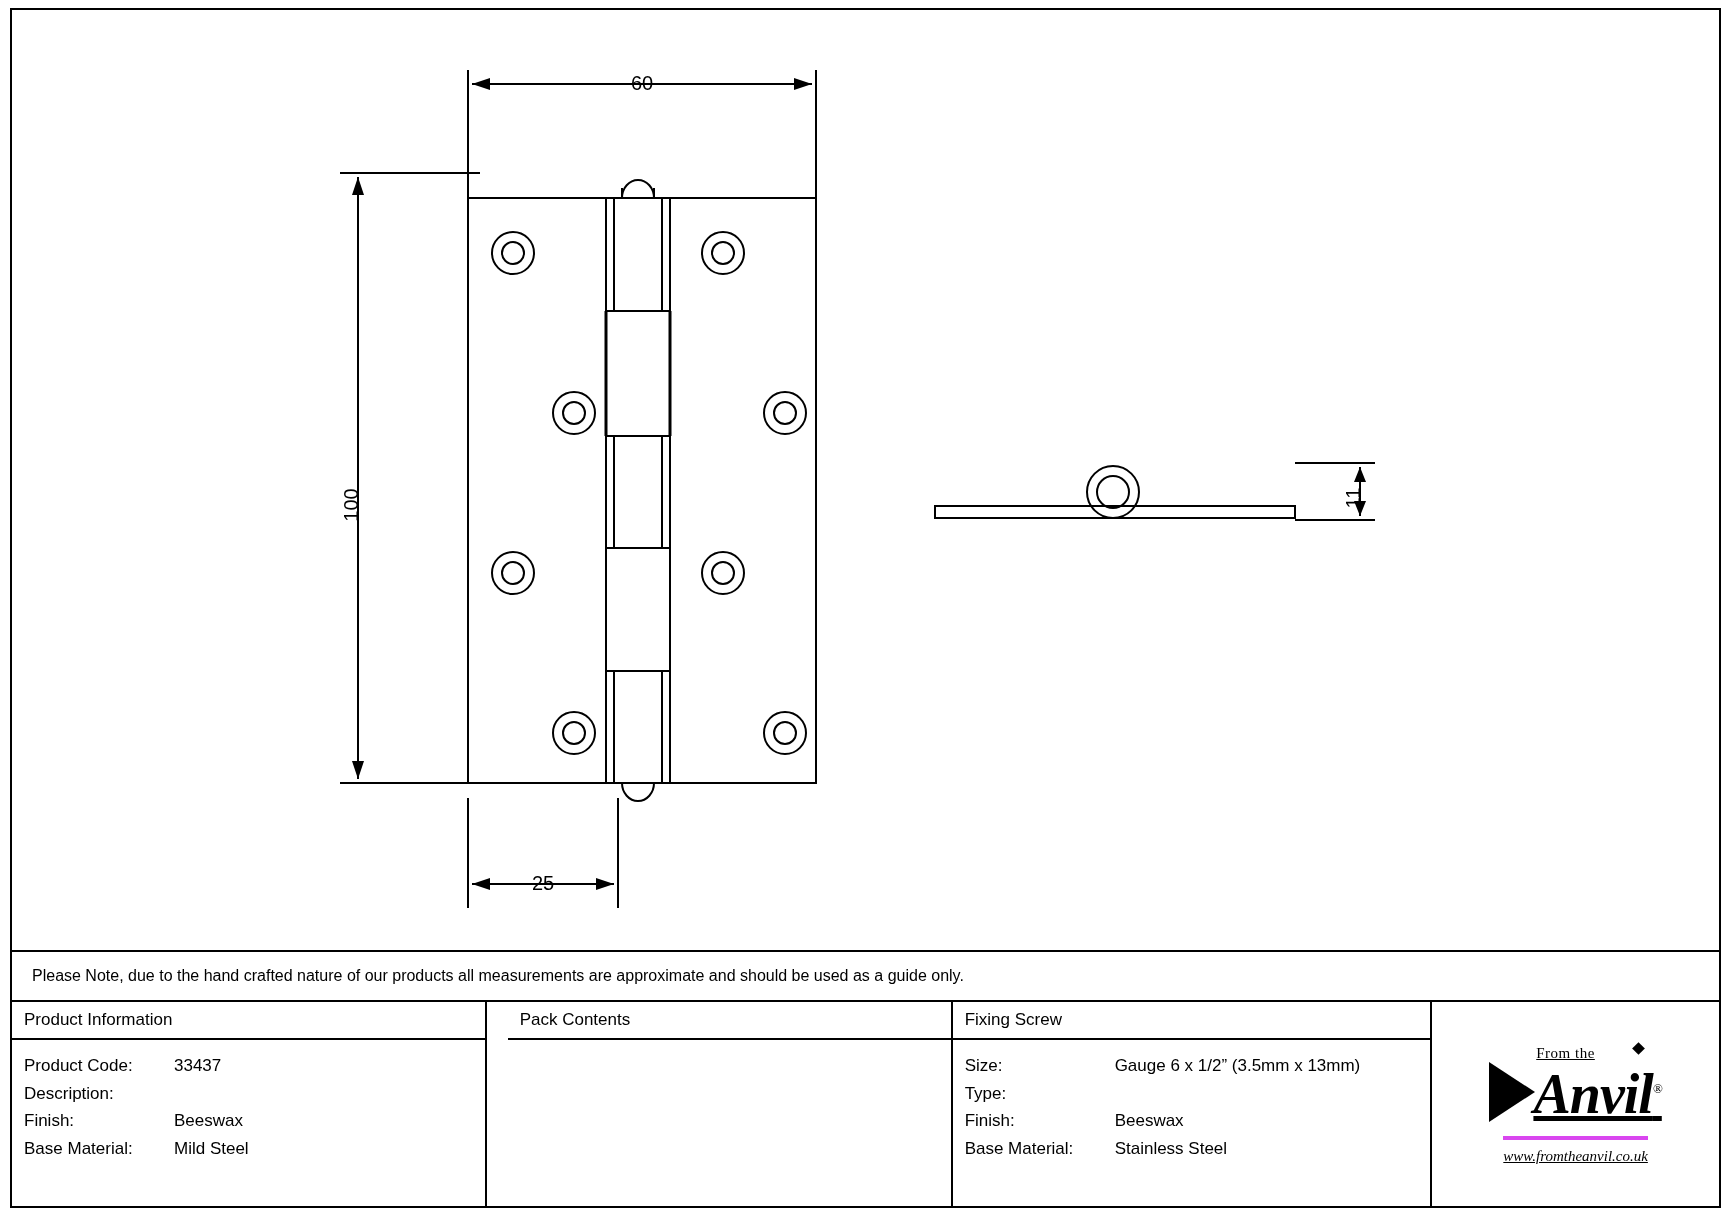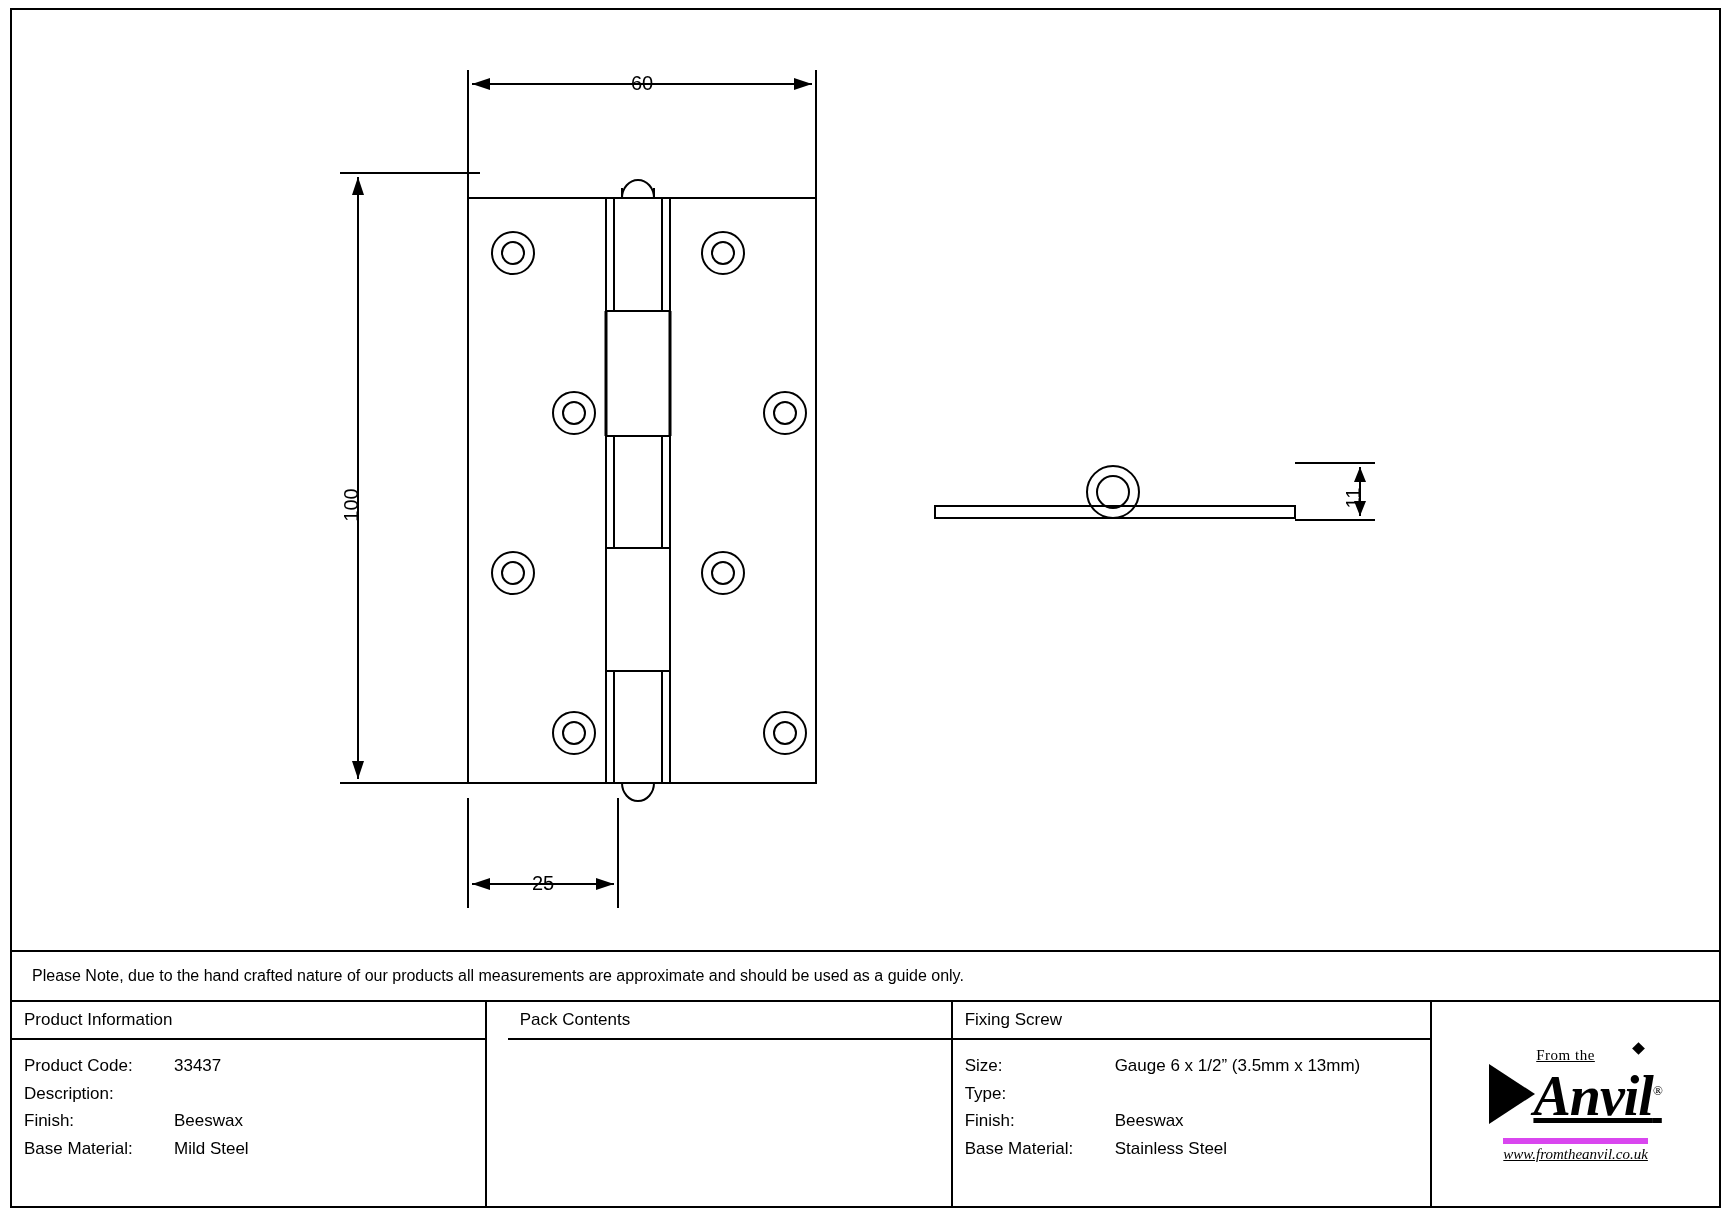--- a/index.html
+++ b/index.html
@@ -32,21 +32,21 @@
   .plain{line-height:1.62;}
 
   
   .logo{position:absolute;left:0;top:0;width:100%;height:100%;
         display:flex;flex-direction:column;align-items:center;justify-content:center;text-decoration:underline;}
   .logo-top{font-family:"Liberation Serif",serif;font-size:15px;letter-spacing:.5px;
             align-self:flex-start;margin-left:104px;}
   .logo-main{font-family:"Liberation Serif",serif;font-weight:bold;font-style:italic;
              font-size:56px;letter-spacing:-1px;line-height:1;}
   .logo-url{font-family:"Liberation Serif",serif;font-style:italic;font-size:15px;
-            border-top:6px solid #d946ef;padding-top:2px;margin-top:14px;}
+            border-top:4px solid #d946ef;padding-top:8px;margin-top:14px;}
   .logo-row{display:flex;align-items:flex-end;gap:4px;}
   .reg{font-size:13px;font-style:normal;font-weight:normal;vertical-align:super;}
   .diamond{display:inline-block;width:9px;height:9px;background:#000;
            transform:rotate(45deg);margin:0 6px 4px 6px;}
   .logo-wedge{width:0;height:0;border-top:30px solid transparent;
               border-bottom:30px solid transparent;border-left:46px solid #000;
               margin-right:-6px;}
 </style>
 </head>
 <body>

